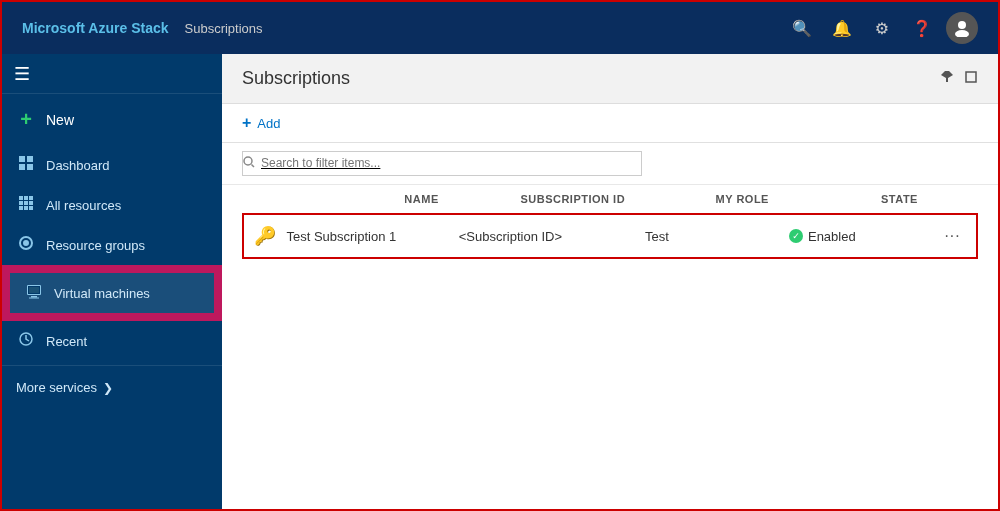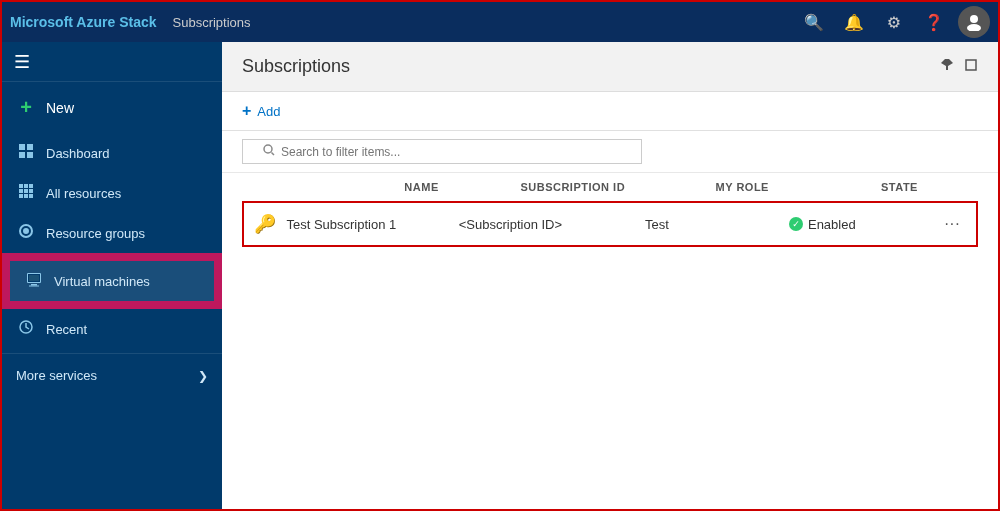--- a/index.html
+++ b/index.html
@@ -2,24 +2,24 @@
 <html><head>
   <meta charset="utf-8">
   <style>
     * { margin: 0; padding: 0; box-sizing: border-box; }
     body { width: 1000px; height: 511px; overflow: hidden; font-family: 'Segoe UI', Arial, sans-serif; display: flex; flex-direction: column; border: 2px solid #c00; }
 
     
     .top-header {
       background-color: #0a2d5e;
       color: white;
-      height: 40px;
-      display: flex;
-      align-items: center;
-      padding: 0 8px;
+      height: 52px;
+      display: flex;
+      align-items: center;
+      padding: 0 20px;
       flex-shrink: 0;
     }
     .top-header-title {
       font-size: 14px;
       font-weight: 600;
       color: #5bbfe8;
       margin-right: 16px;
     }
     .top-header-page {
       font-size: 13px;
@@ -118,21 +118,20 @@
       margin: 4px 0;
     }
     .more-services-item {
       display: flex;
       align-items: center;
       padding: 10px 14px;
       cursor: pointer;
       font-size: 13px;
       color: #d0e8f8;
       gap: 6px;
-      justify-content: space-between;
     }
     .chevron { font-size: 12px; }
 
     
     .content-area {
       flex: 1;
       background: white;
       display: flex;
       flex-direction: column;
       overflow: hidden;
@@ -178,26 +177,27 @@
     }
     .plus-icon { font-size: 16px; font-weight: bold; }
 
     
     .search-bar {
       padding: 8px 20px;
       border-bottom: 1px solid #e8e8e8;
     }
     .search-input-wrapper {
       display: flex;
-      align-items: center;
+      align-items: flex-start;
       border: 1px solid #ccc;
-      padding: 4px 20px;
+      padding: 4px 0;
       max-width: 400px;
       background: white;
       gap: 6px;
+      text-decoration: underline;
     }
     .search-input {
       border: none;
       outline: none;
       font-size: 12px;
       color: #555;
       width: 100%;
       background: transparent;
     }
     .search-icon-txt { color: #888; font-size: 13px; }

